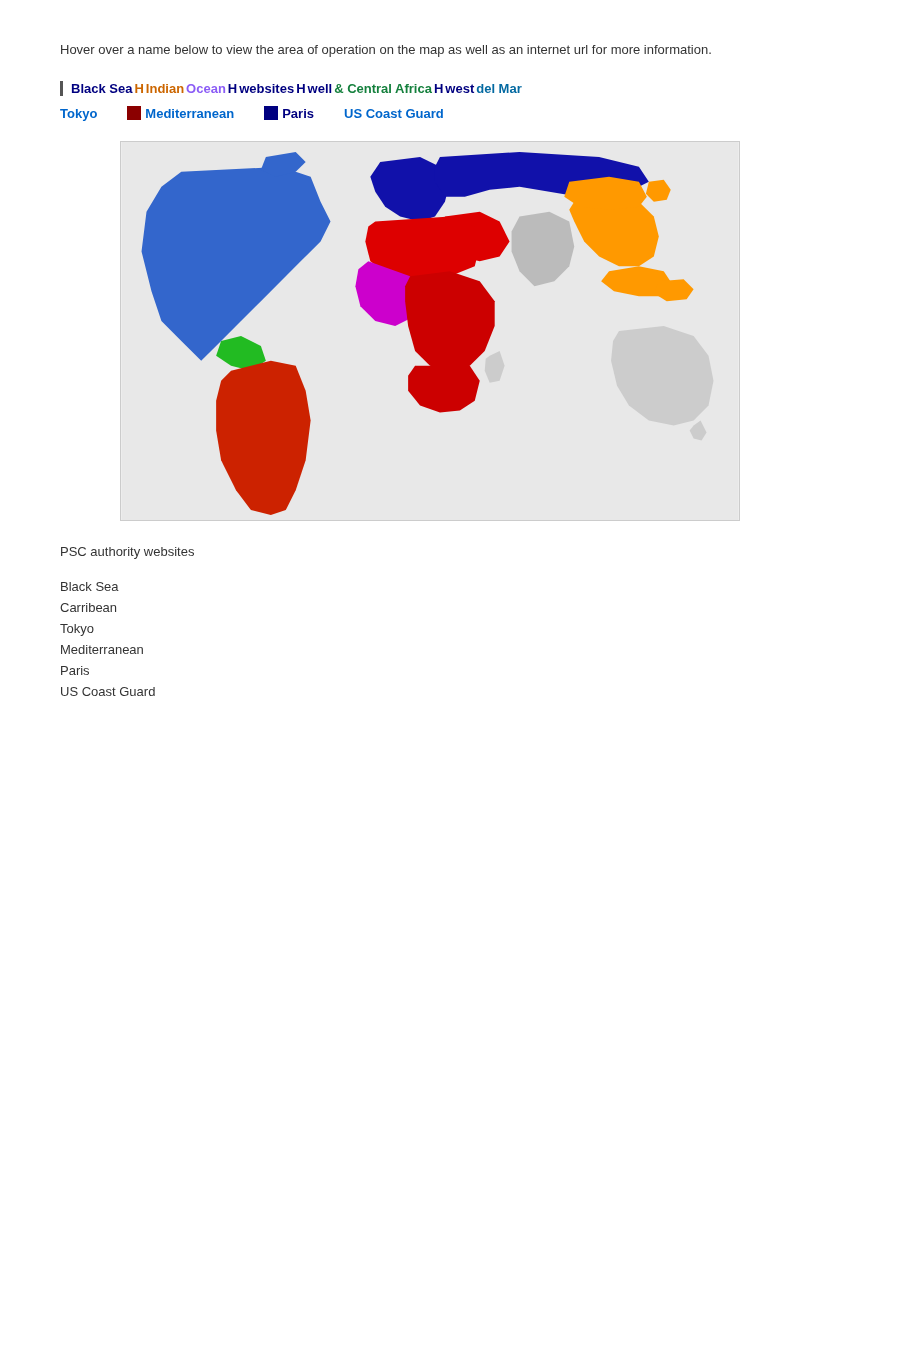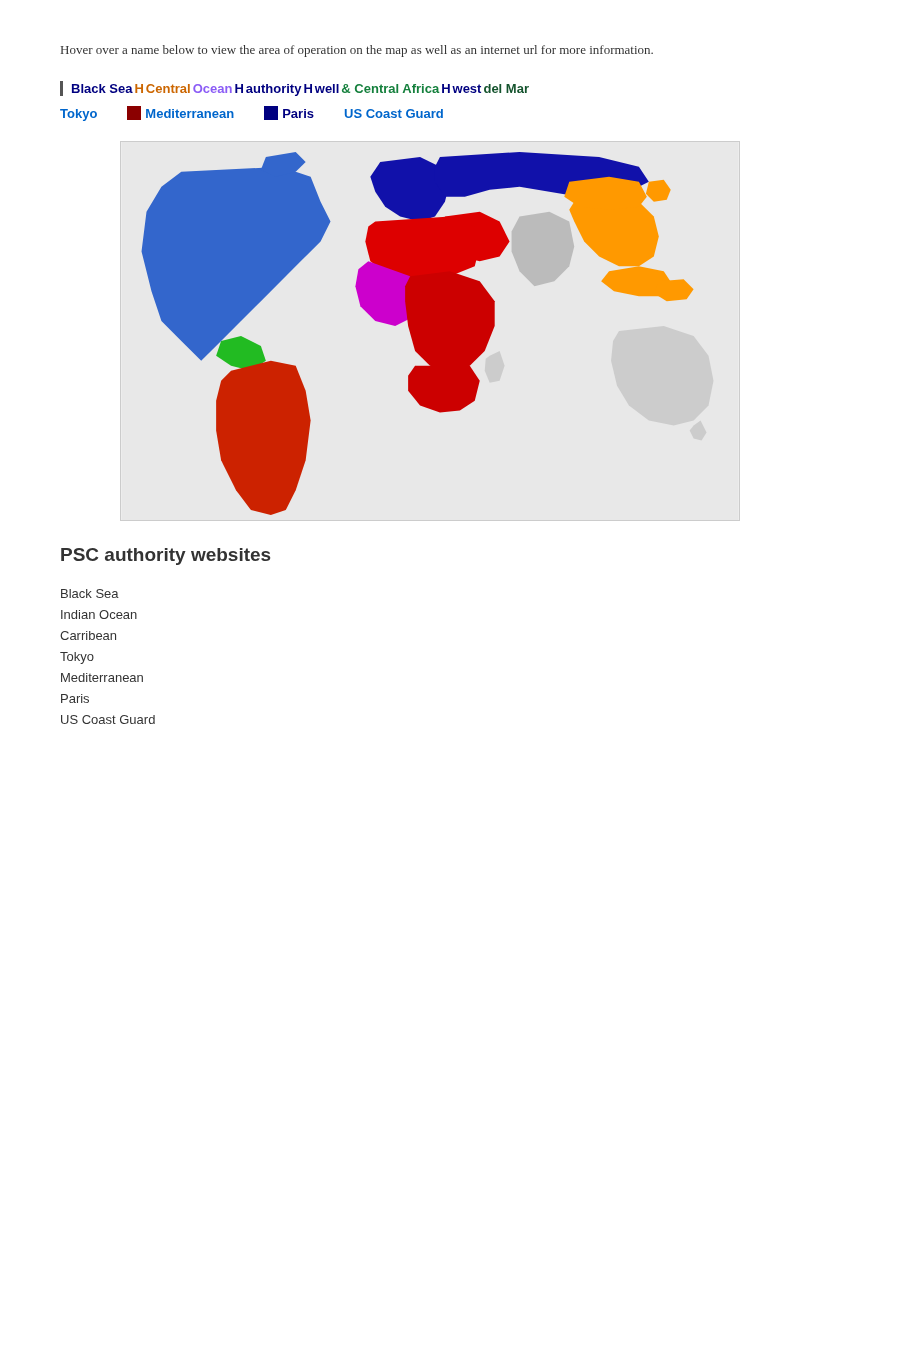--- a/index.html
+++ b/index.html
@@ -10,21 +10,20 @@
       background: #fff;
       padding: 40px 60px;
       width: 920px;
     }
 
     .intro-text {
       font-size: 13px;
       color: #333;
       line-height: 1.6;
       margin-bottom: 20px;
-      font-family: Liberation Serif, serif;
     }
 
     .hover-nav-row {
       display: flex;
       align-items: center;
       gap: 0;
       margin-bottom: 10px;
       border-left: 3px solid #555;
       padding-left: 8px;
       flex-wrap: wrap;
@@ -66,22 +65,22 @@
     }
 
     .world-map-svg {
       width: 620px;
       height: 380px;
       border: 1px solid #ccc;
       background: #f0f0f0;
     }
 
     .psc-title {
-      font-weight: bold;
-      font-size: 19px;
+      font-weight: normal;
+      font-size: 13px;
       margin-bottom: 20px;
     }
 
     .psc-list {
       list-style: none;
       padding: 0;
       margin: 0;
     }
 
     .psc-list li {
@@ -95,34 +94,34 @@
     }
 
     
     .link-black-sea { color: #000080; }
     .link-indian { color: #cc6600; }
     .link-ocean { color: #8b5cf6; }
     .link-caribbean { color: #000080; }
     .link-west { color: #000080; }
     .link-africa { color: #15803d; }
     .link-vina { color: #000080; }
-    .link-mar { color: #14532d; }
+    .link-mar { color: #0369a1; }
   </style>
 </head>
 <body>
 
 <p class="intro-text">Hover over a name below to view the area of operation on the map as well as an internet url for more information.</p>
 
 <div class="hover-nav-row">
   <a href="#" class="link-black-sea"><strong>Black Sea</strong></a>
   <a href="#" class="link-indian"><strong> H</strong></a>
-    <a href="#" class="link-indian"><strong>Central</strong></a>
+    <a href="#" class="link-indian"><strong>Indian</strong></a>
   <a href="#" class="link-ocean"><strong> Ocean</strong></a>
   <a href="#" class="link-caribbean"><strong> H</strong></a>
-    <a href="#" class="link-caribbean"><strong>authority</strong></a>
+    <a href="#" class="link-caribbean"><strong>websites</strong></a>
   <a href="#" class="link-west"><strong> H</strong></a>
     <a href="#" class="link-west"><strong>well</strong></a>
   <a href="#" class="link-africa"><strong> &amp; Central Africa</strong></a>
   <a href="#" class="link-vina"><strong> H</strong></a>
     <a href="#" class="link-vina"><strong>west</strong></a>
   <a href="#" class="link-mar"><strong> del Mar</strong></a>
 </div>
 
 <div class="icon-row">
   <div class="icon-item">
@@ -187,23 +186,20 @@
   </svg>
 </div>
 
 <p class="psc-title">PSC authority websites</p>
 
 <ul class="psc-list">
   <li>
     <a href="#">Black Sea</a>
   </li>
   <li>
-    <a href="#">Indian Ocean</a>
-  </li>
-  <li>
     <a href="#">Carribean</a>
   </li>
   <li>
     <a href="#">Tokyo</a>
   </li>
   <li>
     <a href="#">Mediterranean</a>
   </li>
   <li>
     <a href="#">Paris</a>

